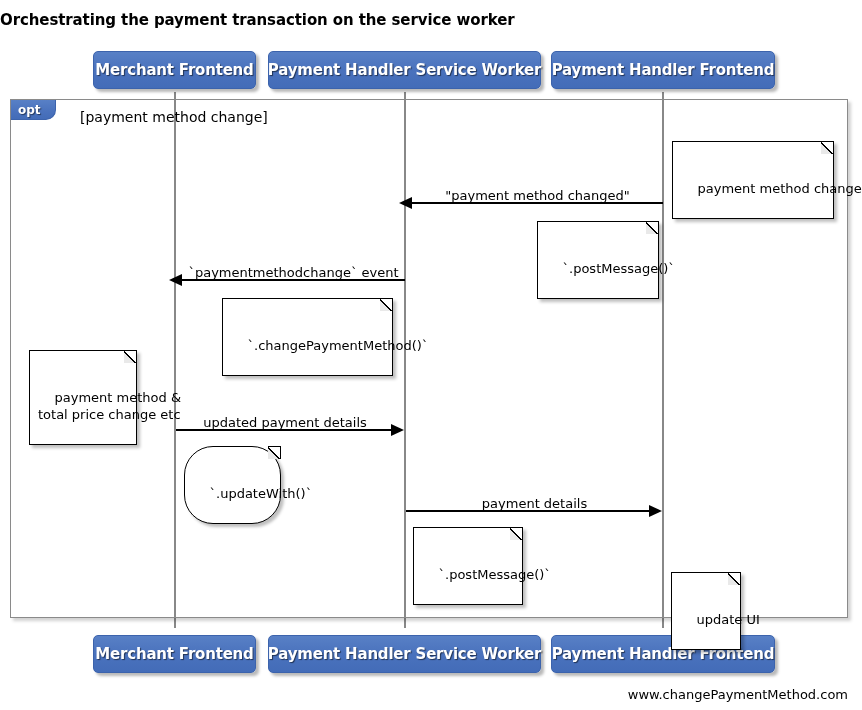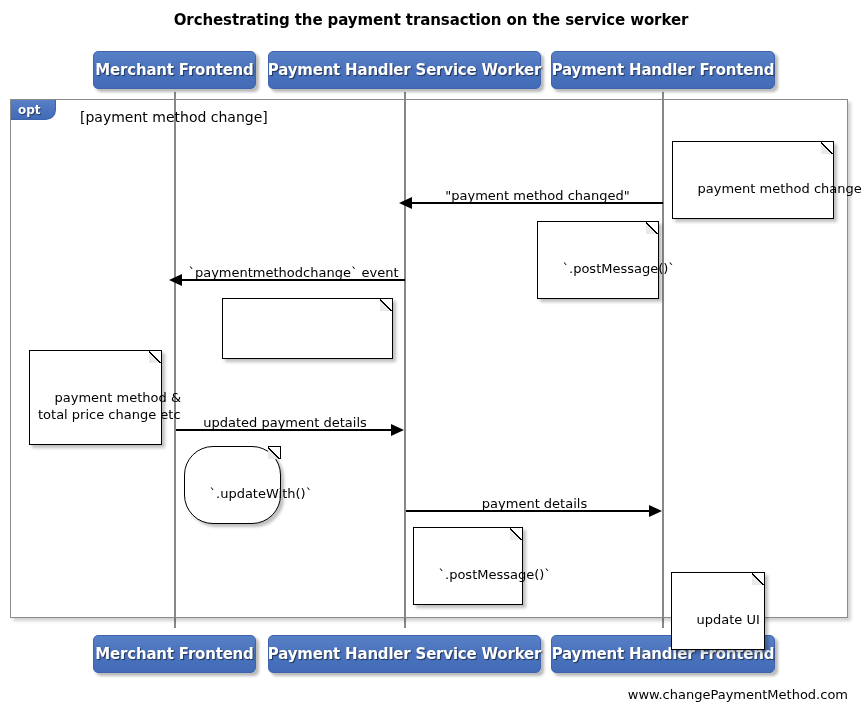--- a/index.html
+++ b/index.html
@@ -21,21 +21,21 @@
     width: 862px;
     height: 710px;
   }
 
   
   .diagram-title {
     position: absolute;
     left: 0;
     top: 11px;
     width: 862px;
-    text-align: center;
+    text-align: left;
     font-size: 15px;
     font-weight: bold;
     color: #000000;
     letter-spacing: -0.1px;
   }
 
   
   .watermark {
     position: absolute;
     right: 14px;
@@ -211,23 +211,24 @@
     <span class="fold"></span>
     <span>`.postMessage()`</span>
   </div>
 
   <div class="msg" style="left:182px; top:279px; width:223px;"></div>
   <div class="arrowhead left" style="left:169px; top:274px;"></div>
   <div class="msg-label" style="left:182px; top:265px; width:223px;">`paymentmethodchange` event</div>
 
   <div class="note" style="left:222px; top:298px; width:171px;">
     <span class="fold"></span>
-  </div>
-
-  <div class="note" style="left:29px; top:350px; width:133px;">
+    <span>`.changePaymentMethod()`</span>
+  </div>
+
+  <div class="note" style="left:29px; top:350px; width:108px;">
     <span class="fold"></span>
     <span>payment method &amp;
 total price change etc</span>
   </div>
 
   <div class="msg" style="left:176px; top:429px; width:215px;"></div>
   <div class="arrowhead right" style="left:391px; top:424px;"></div>
   <div class="msg-label" style="left:176px; top:415px; width:218px;">updated payment details</div>
 
   <div class="note" style="left:184px; top:446px; width:97px;border-radius:29px;">
@@ -237,20 +238,20 @@
 
   <div class="msg" style="left:406px; top:510px; width:243px;"></div>
   <div class="arrowhead right" style="left:649px; top:505px;"></div>
   <div class="msg-label" style="left:406px; top:496px; width:257px;">payment details</div>
 
   <div class="note" style="left:413px; top:527px; width:110px;">
     <span class="fold"></span>
     <span>`.postMessage()`</span>
   </div>
 
-  <div class="note" style="left:671px; top:572px; width:94px;">
+  <div class="note" style="left:671px; top:572px; width:70px;">
     <span class="fold"></span>
     <span>update UI</span>
   </div>
 
   <div class="watermark">www.changePaymentMethod.com</div>
 
 </div>
 
 </body></html>

